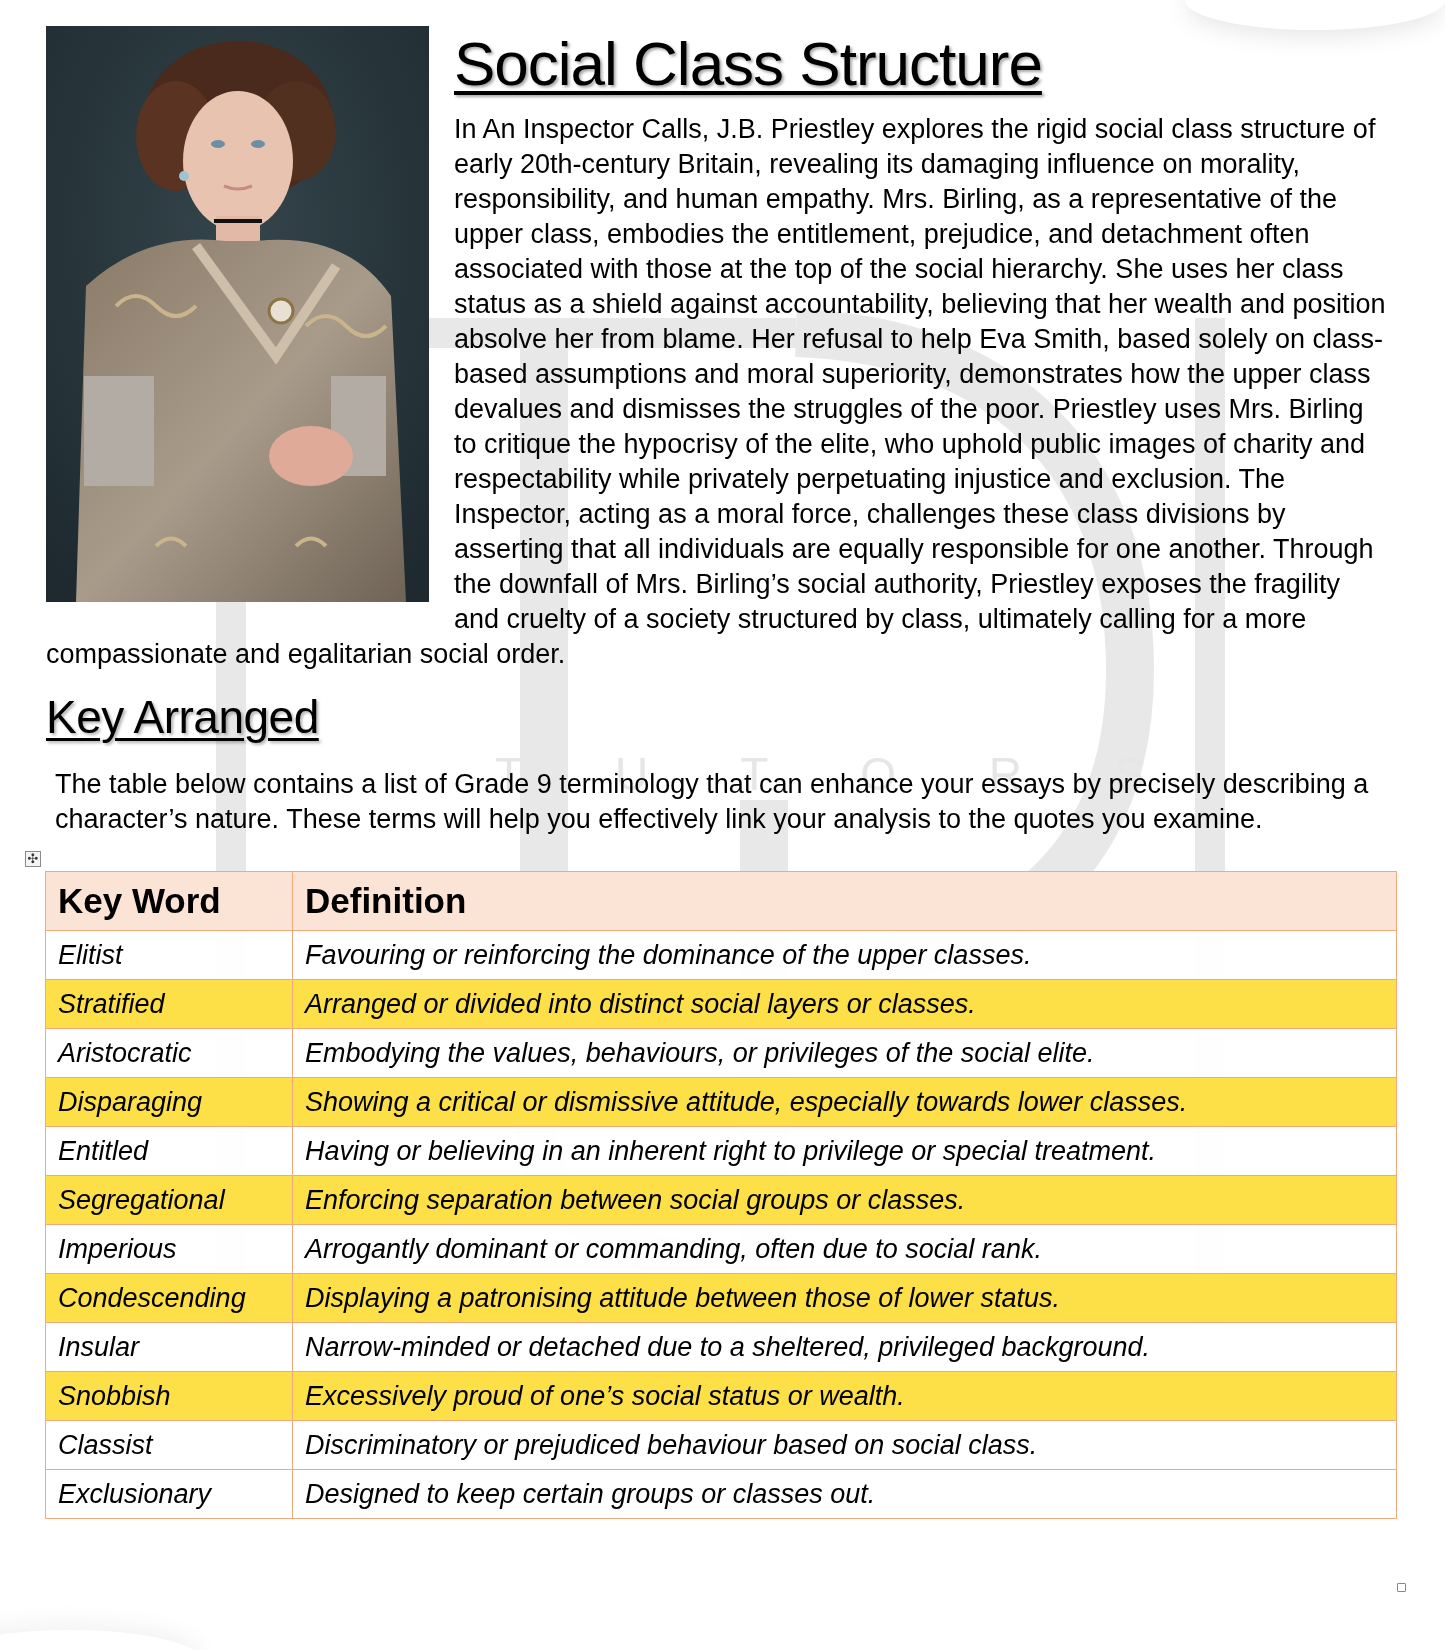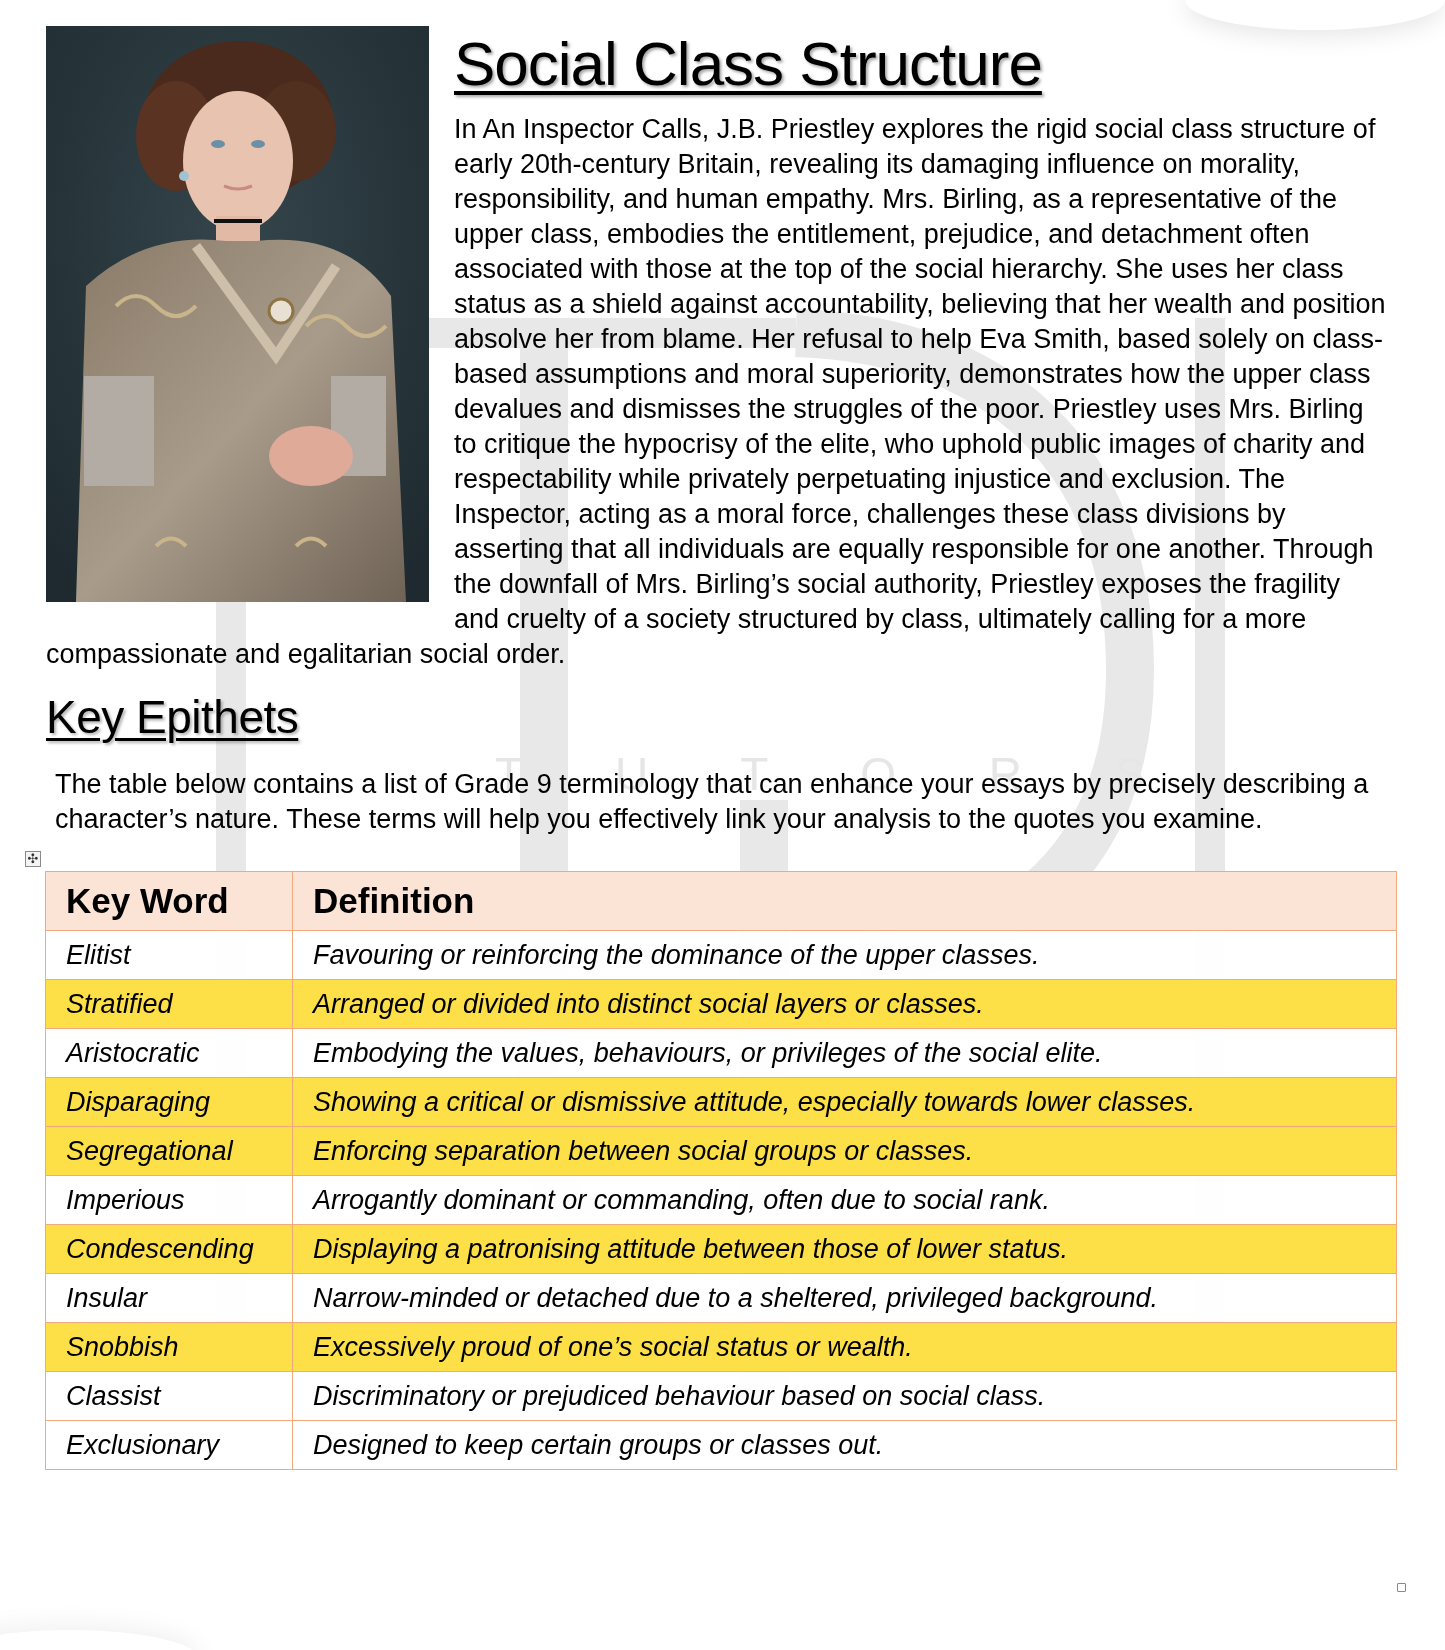--- a/index.html
+++ b/index.html
@@ -57,21 +57,21 @@
   }
   .resize-handle {
     position: absolute; left: 1397px; top: 1583px; width: 9px; height: 9px;
     border: 1px solid #888; background: #fff; box-sizing: border-box; border-radius: 1px;
   }
   table.epithets {
     position: absolute; left: 45px; top: 871px; width: 1352px;
     border-collapse: collapse; table-layout: fixed;
   }
   table.epithets td, table.epithets th {
-    border: 1.5px solid #f4a97c; padding: 0 0 0 20px; text-align: left; vertical-align: middle;
+    border: 1.5px solid #f4a97c; padding: 0 0 0 12px; text-align: left; vertical-align: middle;
     white-space: nowrap; overflow: hidden;
   }
   table.epithets th {
     height: 58px; font-size: 35px; font-weight: bold; background: #fbe4d6;
   }
   table.epithets td {
     height: 48px; font-size: 27px; font-style: italic;
   }
   table.epithets tr.shade td { background: #fde047; }
   table.epithets tr.plain td { background: rgba(255,255,255,0.92); }
@@ -140,21 +140,21 @@
       <path d="M 260 300 q 20 -20 40 0 q 20 20 40 0" stroke="#c9b48c" stroke-width="4" fill="none"></path>
       <path d="M 110 520 q 15 -15 30 0" stroke="#c9b48c" stroke-width="4" fill="none"></path>
       <path d="M 250 520 q 15 -15 30 0" stroke="#c9b48c" stroke-width="4" fill="none"></path>
     </svg>
   </div>
 
   <h1 class="title">Social Class Structure</h1>
 
   <p class="intro"><span class="float-spacer"></span><span>In An Inspector Calls, J.B. Priestley explores the rigid social class structure of early 20th-century Britain, revealing its damaging influence on morality, responsibility, and human empathy. Mrs. Birling, as a representative of the upper class, embodies the entitlement, prejudice, and detachment often associated with those at the top of the social hierarchy. She uses her class status as a shield against accountability, believing that her wealth and position absolve her from blame. Her refusal to help Eva Smith, based solely on class-based assumptions and moral superiority, demonstrates how the upper class devalues and dismisses the struggles of the poor. Priestley uses Mrs. Birling to critique the hypocrisy of the elite, who uphold public images of charity and respectability while privately perpetuating injustice and exclusion. The Inspector, acting as a moral force, challenges these class divisions by asserting that all individuals are equally responsible for one another. Through the downfall of Mrs. Birling’s social authority, Priestley exposes the fragility and cruelty of a society structured by class, ultimately calling for a more compassionate and egalitarian social order.</span></p>
 
-  <h2 class="h2">Key Epithets</h2>
+  <h2 class="h2">Key Arranged</h2>
 
   <p class="desc">The table below contains a list of Grade 9 terminology that can enhance your essays by precisely describing a character’s nature. These terms will help you effectively link your analysis to the quotes you examine.</p>
 
   <div class="move-handle">✣</div>
 
   <table class="epithets">
     <colgroup>
         <col class="c1">
         <col class="c2">
       </colgroup>
@@ -174,20 +174,24 @@
         <td>Arranged or divided into distinct social layers or classes.</td>
       </tr>
       <tr class="plain">
         <td>Aristocratic</td>
         <td>Embodying the values, behaviours, or privileges of the social elite.</td>
       </tr>
       <tr class="shade">
         <td>Disparaging</td>
         <td>Showing a critical or dismissive attitude, especially towards lower classes.</td>
       </tr>
+      <tr class="plain">
+        <td>Entitled</td>
+        <td>Having or believing in an inherent right to privilege or special treatment.</td>
+      </tr>
       <tr class="shade">
         <td>Segregational</td>
         <td>Enforcing separation between social groups or classes.</td>
       </tr>
       <tr class="plain">
         <td>Imperious</td>
         <td>Arrogantly dominant or commanding, often due to social rank.</td>
       </tr>
       <tr class="shade">
         <td>Condescending</td>

